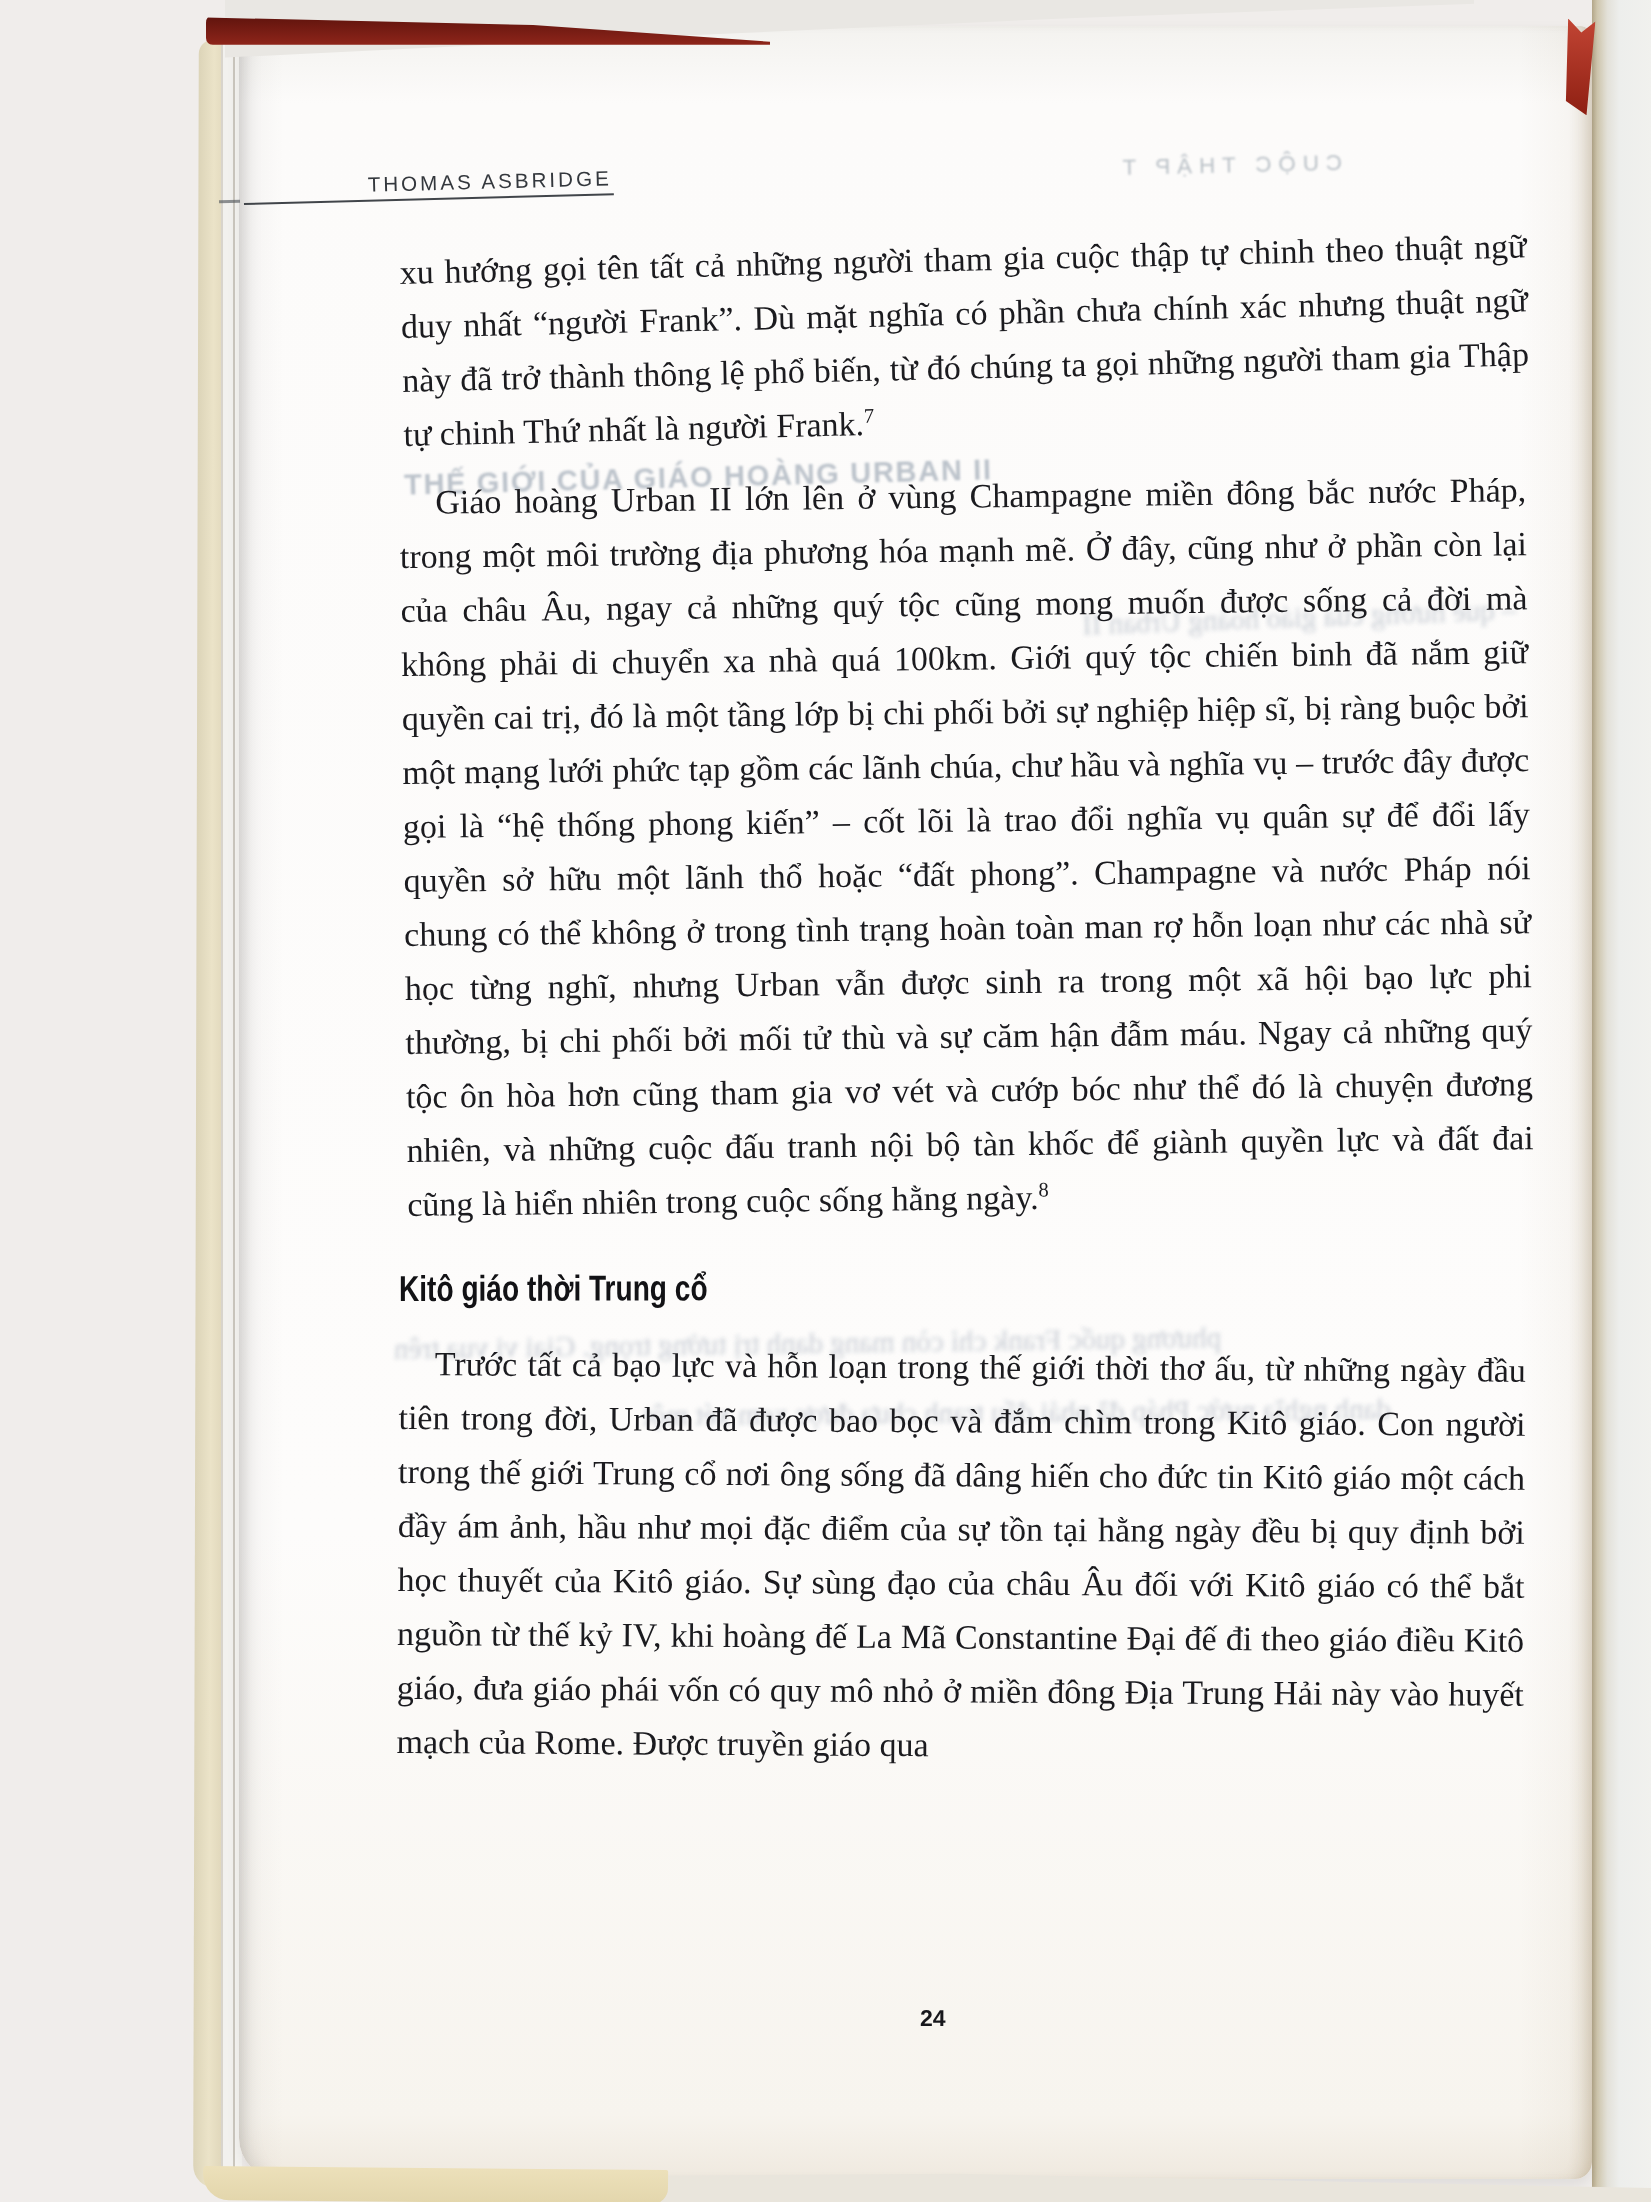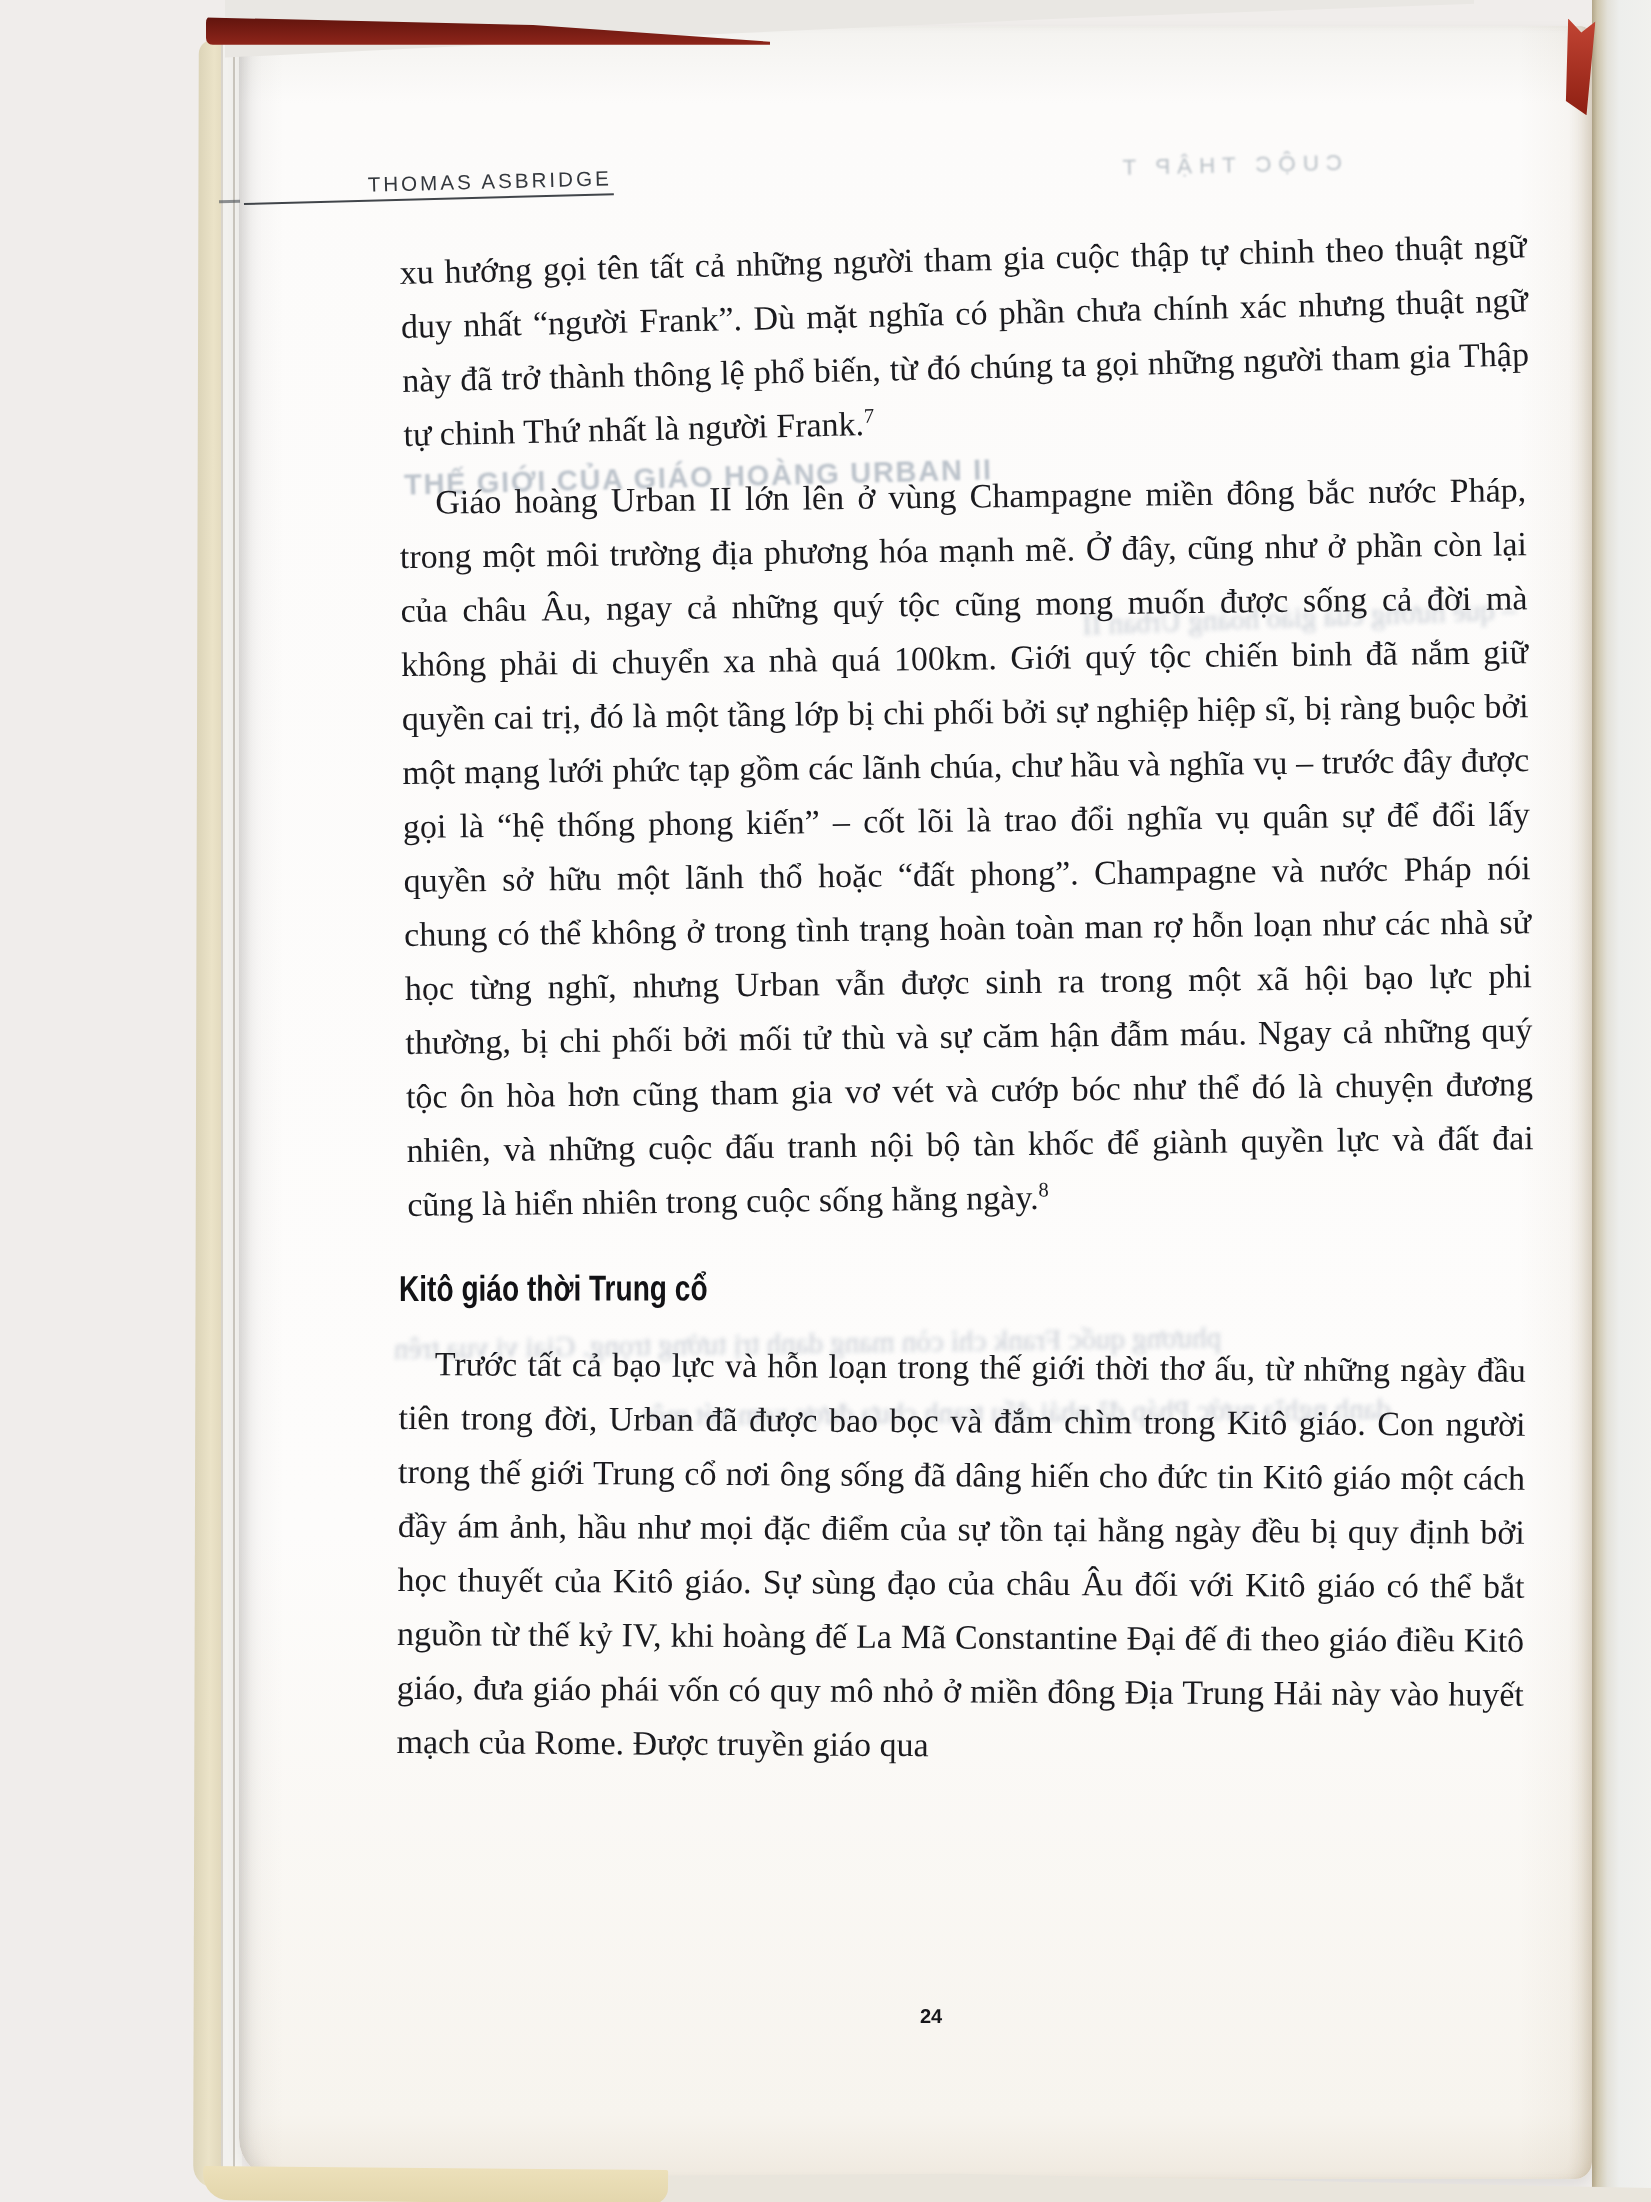--- a/index.html
+++ b/index.html
@@ -68,21 +68,21 @@
   .para-2{transform:rotate(-.65deg);transform-origin:left top;margin-bottom:34px !important;}
   .para-3{transform:rotate(.35deg);transform-origin:left top;}
   .indent{text-indent:36px;}
   sup{font-size:20.6px;line-height:0;}
   .section-heading{font-family:"Liberation Sans",sans-serif;font-weight:bold;font-size:36px;
     line-height:45px;color:#121215;margin:0 0 26px;transform:scaleX(.78) rotate(-.1deg);
     transform-origin:left center;white-space:nowrap;text-align:left;}
 
   
   .page-number{position:absolute;left:681px;top:1979px;font-family:"Liberation Sans",sans-serif;
-    font-weight:bold;font-size:20px;color:#17171b;transform:rotate(.3deg);}
+    font-weight:bold;font-size:23px;color:#17171b;transform:rotate(.3deg);}
 </style>
 </head>
 <body>
 
 <div class="photo">
 
   <div class="cover-spine-edge"></div>
   <div class="page-stack-edge"></div>
   <div class="gutter"></div>
   <div class="pages-bottom-edge"></div>

